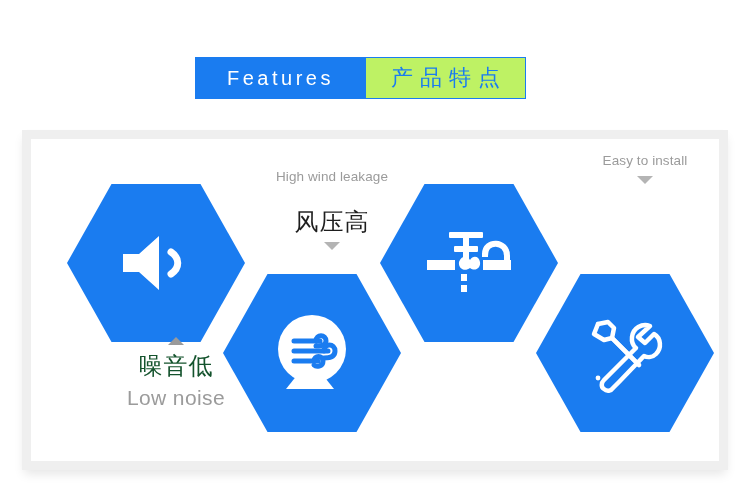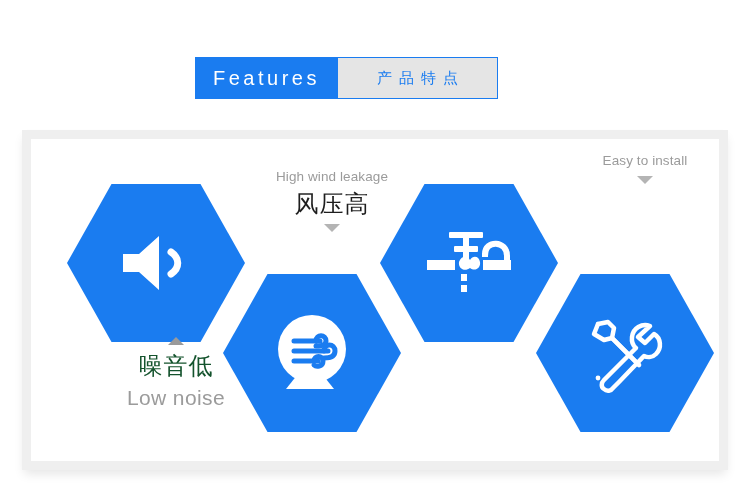--- a/index.html
+++ b/index.html
@@ -16,34 +16,34 @@
     position:absolute;
     left:195px; top:57px;
     height:42px;
     display:flex;
     align-items:stretch;
   }
   .banner-en{
     background:#1a7cf0;
     color:#ffffff;
     display:flex;align-items:center;justify-content:center;
-    padding:0 18px;
+    padding:0 32px;
     font-size:20px;
     letter-spacing:3.5px;
     font-weight:400;
     box-sizing:border-box;
   }
   .banner-cn{
     border:1px solid #1a7cf0;
     border-left:none;
-    background:#e5e5e5;
+    background:#bef264;
     color:#1a7cf0;
     display:flex;align-items:center;justify-content:center;
-    padding:0 32px;
-    font-size:15px;
+    padding:0 18px;
+    font-size:22px;
     letter-spacing:7px;
     text-indent:7px;
     font-weight:400;
     box-sizing:border-box;
   }
 
   
   .card-frame{
     position:absolute;
     left:22px; top:130px;
@@ -88,21 +88,21 @@
   .lbl .en{
     color:#9b9b9b;
     font-size:13.5px;
     letter-spacing:0.1px;
     white-space:nowrap;
   }
   .lbl .cn{
     color:#1e1e1e;
     font-size:24px;
     letter-spacing:1px;
-    margin-top:5px;
+    margin-top:23px;
   }
   .lbl .cn-lower{
     color:#14532d;
     font-size:24px;
     letter-spacing:1px;
   }
   .lbl .en-lower{
     color:#9b9b9b;
     font-size:21px;
     letter-spacing:0.4px;

